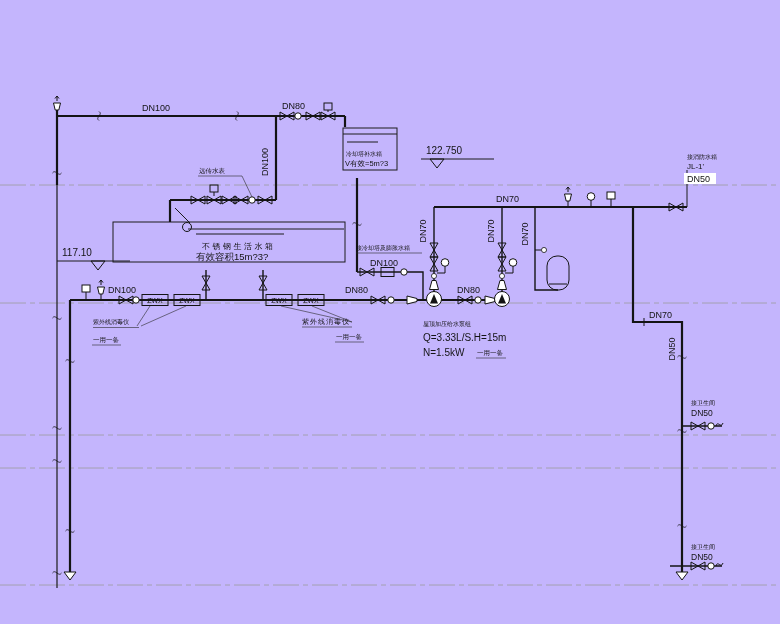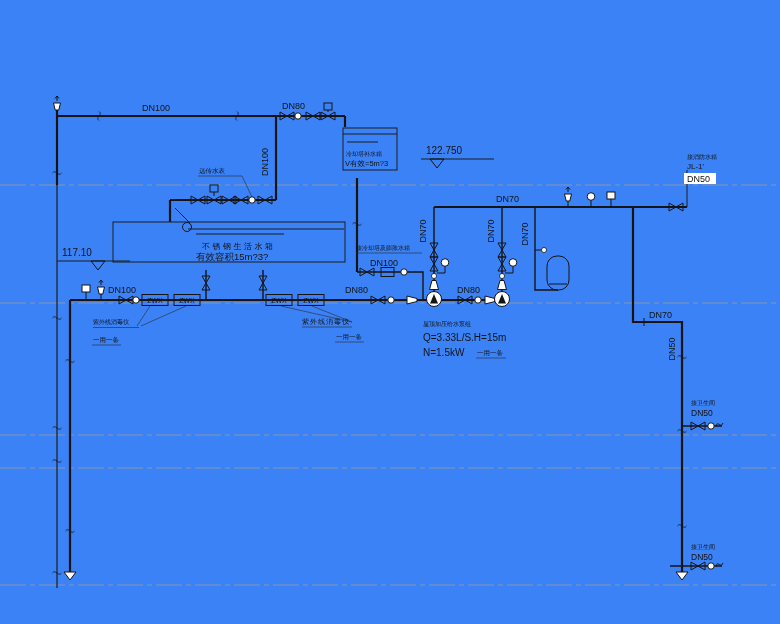--- a/index.html
+++ b/index.html
@@ -1,16 +1,16 @@
 <!DOCTYPE html>
 <html><head>
 <meta charset="utf-8">
 <style>
   html,body{margin:0;padding:0;background:#fff}
-  .stage{width:780px;height:624px;position:relative;background:#3b82f6;overflow:hidden}
+  .stage{width:780px;height:624px;position:relative;background:#c4b5fd;overflow:hidden}
   svg{display:block}
   text{fill:#141414;font-family:"Liberation Sans",sans-serif}
   .pipe{stroke:#141414;stroke-width:2.2;fill:none}
   .pipe2{stroke:#141414;stroke-width:1.4;fill:none}
   .thin{stroke:#1c1c1c;stroke-width:1;fill:none}
   .thin2{stroke:#1c1c1c;stroke-width:1.2;fill:none}
   .sym{stroke:#141414;stroke-width:1;fill:none}
   .lead{stroke:#2a2a2a;stroke-width:0.6;fill:none}
   .grid{stroke:#9c9c9c;stroke-width:0.8;stroke-dasharray:26 4 5 4;fill:none}
   .t6{font-size:6px}.t65{font-size:6.5px}.t7{font-size:7px}.t75{font-size:7.5px}

